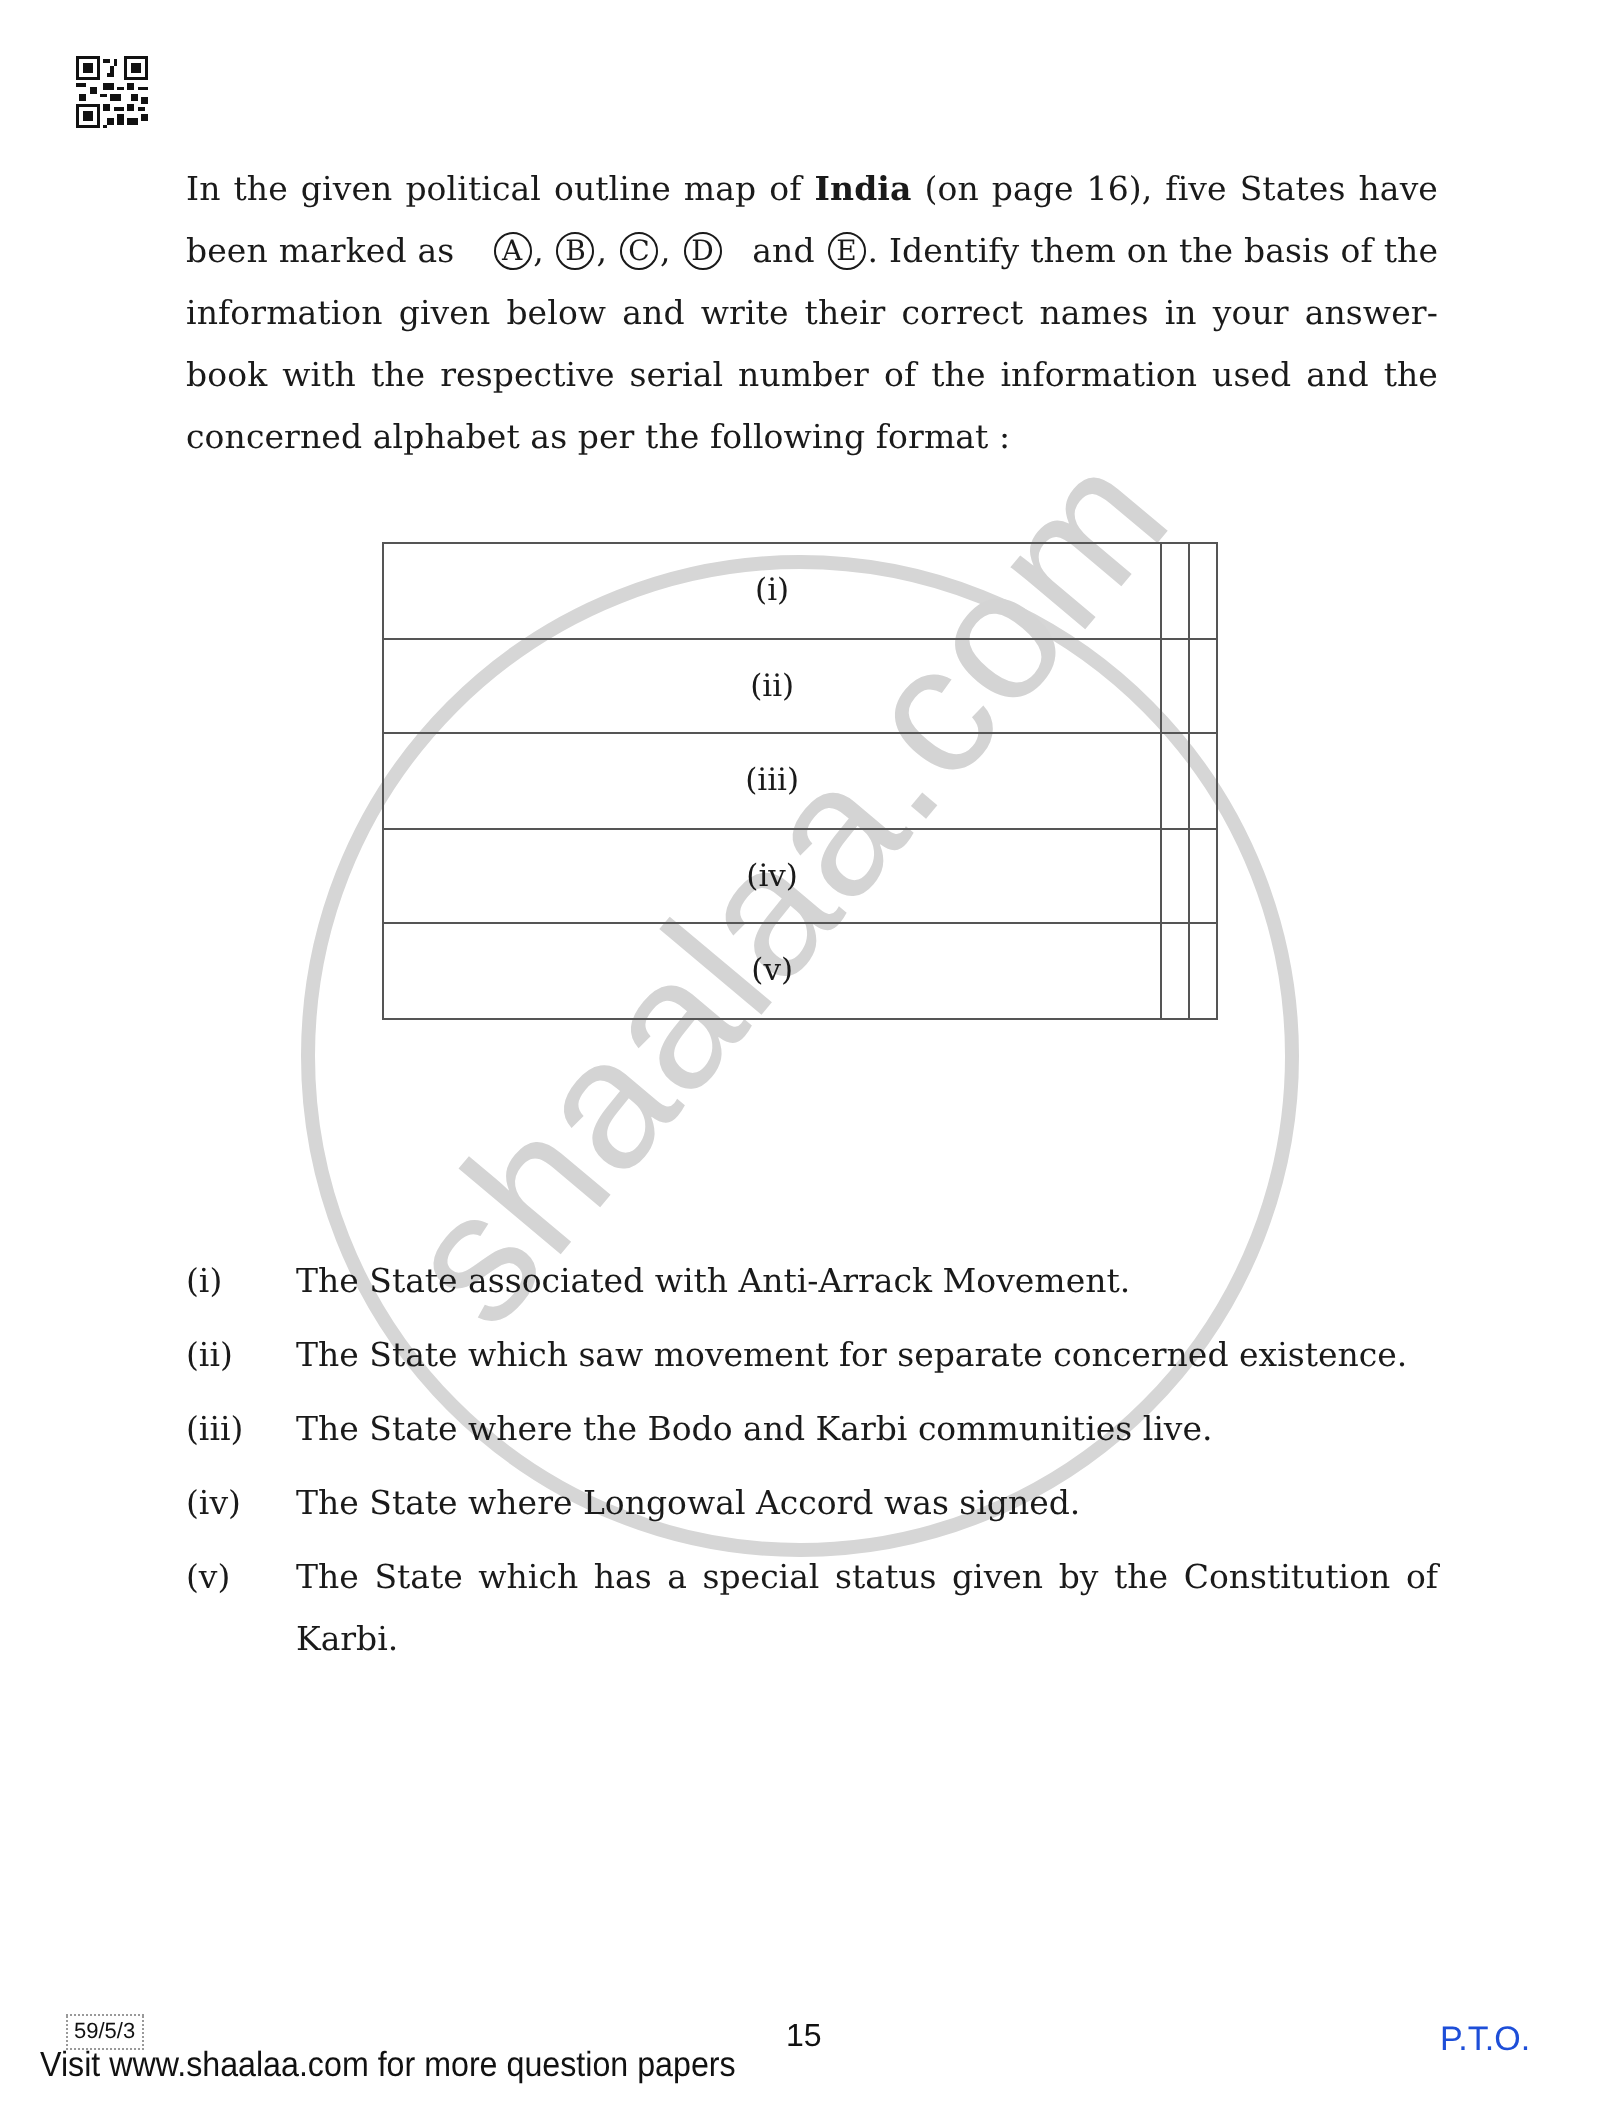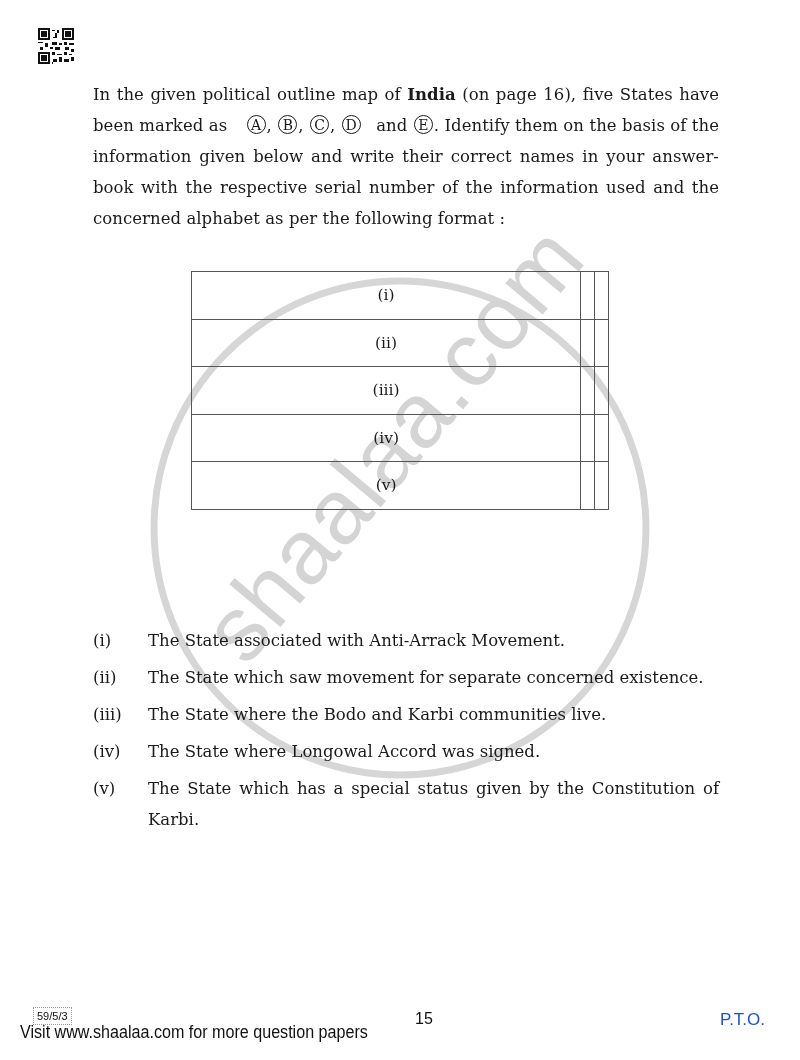--- a/index.html
+++ b/index.html
@@ -111,21 +111,21 @@
       left: 20px;
       top: 1022px;
       font-family: "Liberation Sans", sans-serif;
       font-size: 17.5px;
       color: #111;
       transform: scaleX(0.92);
       transform-origin: left top;
     }
     .footer-page {
       position: absolute;
-      left: 415px;
+      left: 393px;
       top: 1010px;
       font-family: "Liberation Sans", sans-serif;
       font-size: 16px;
       color: #111;
     }
     .footer-pto {
       position: absolute;
       left: 720px;
       top: 1010px;
       font-family: "Liberation Sans", sans-serif;

